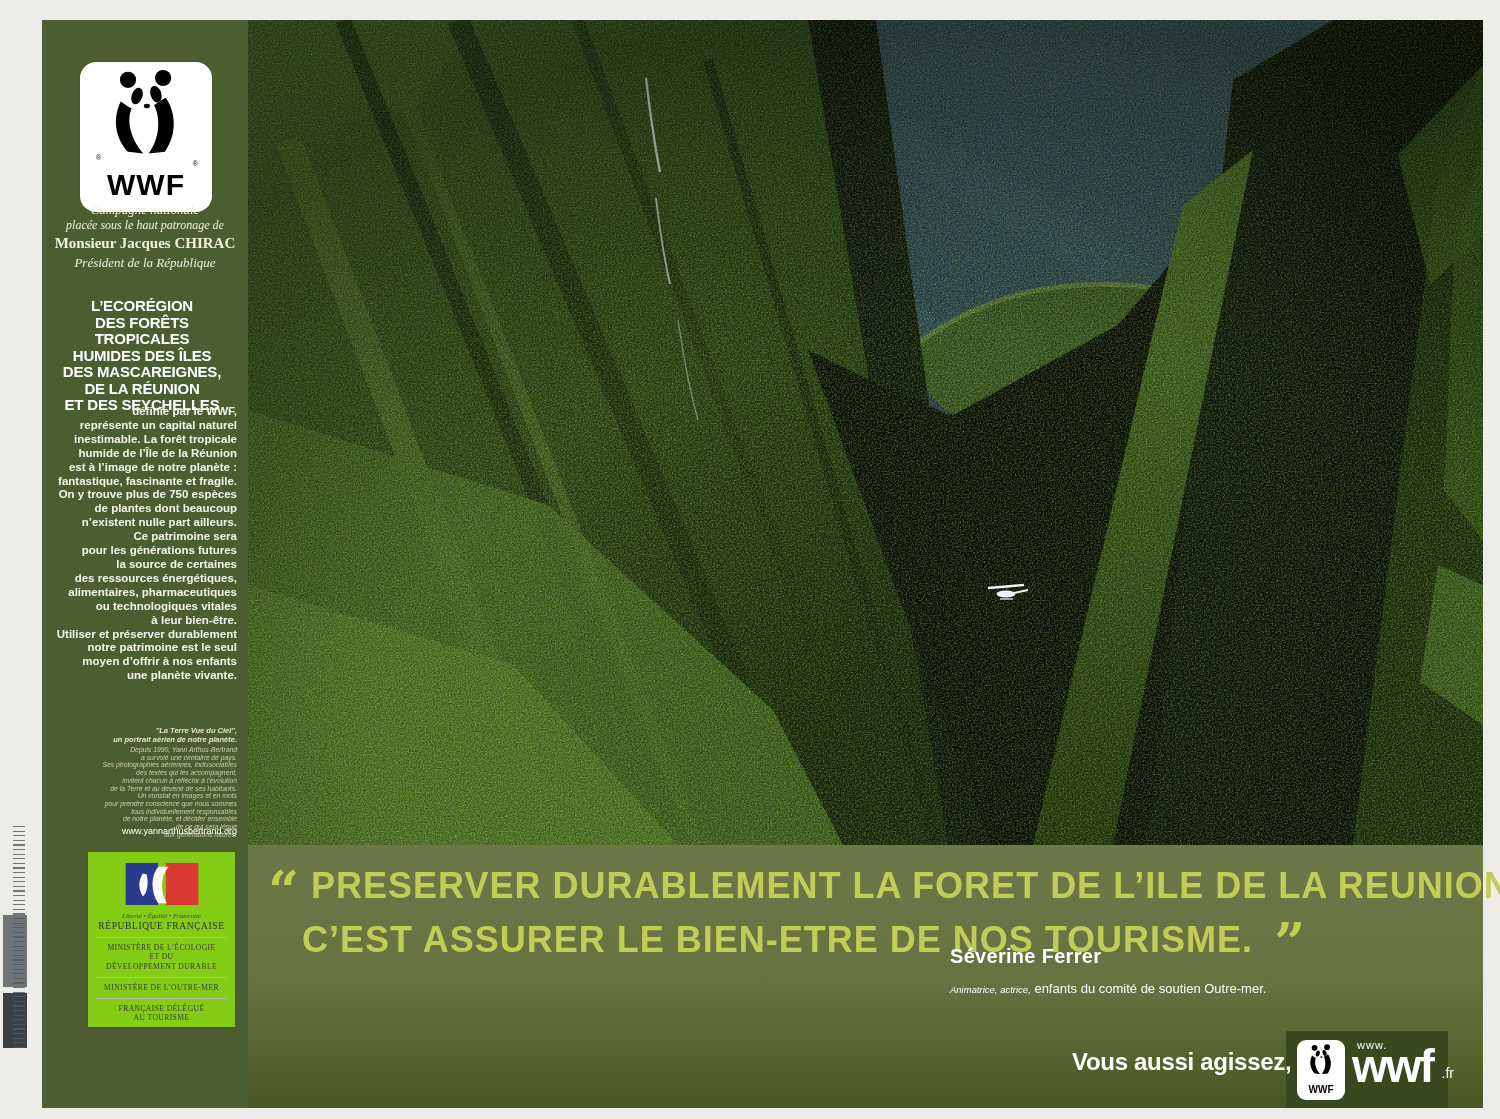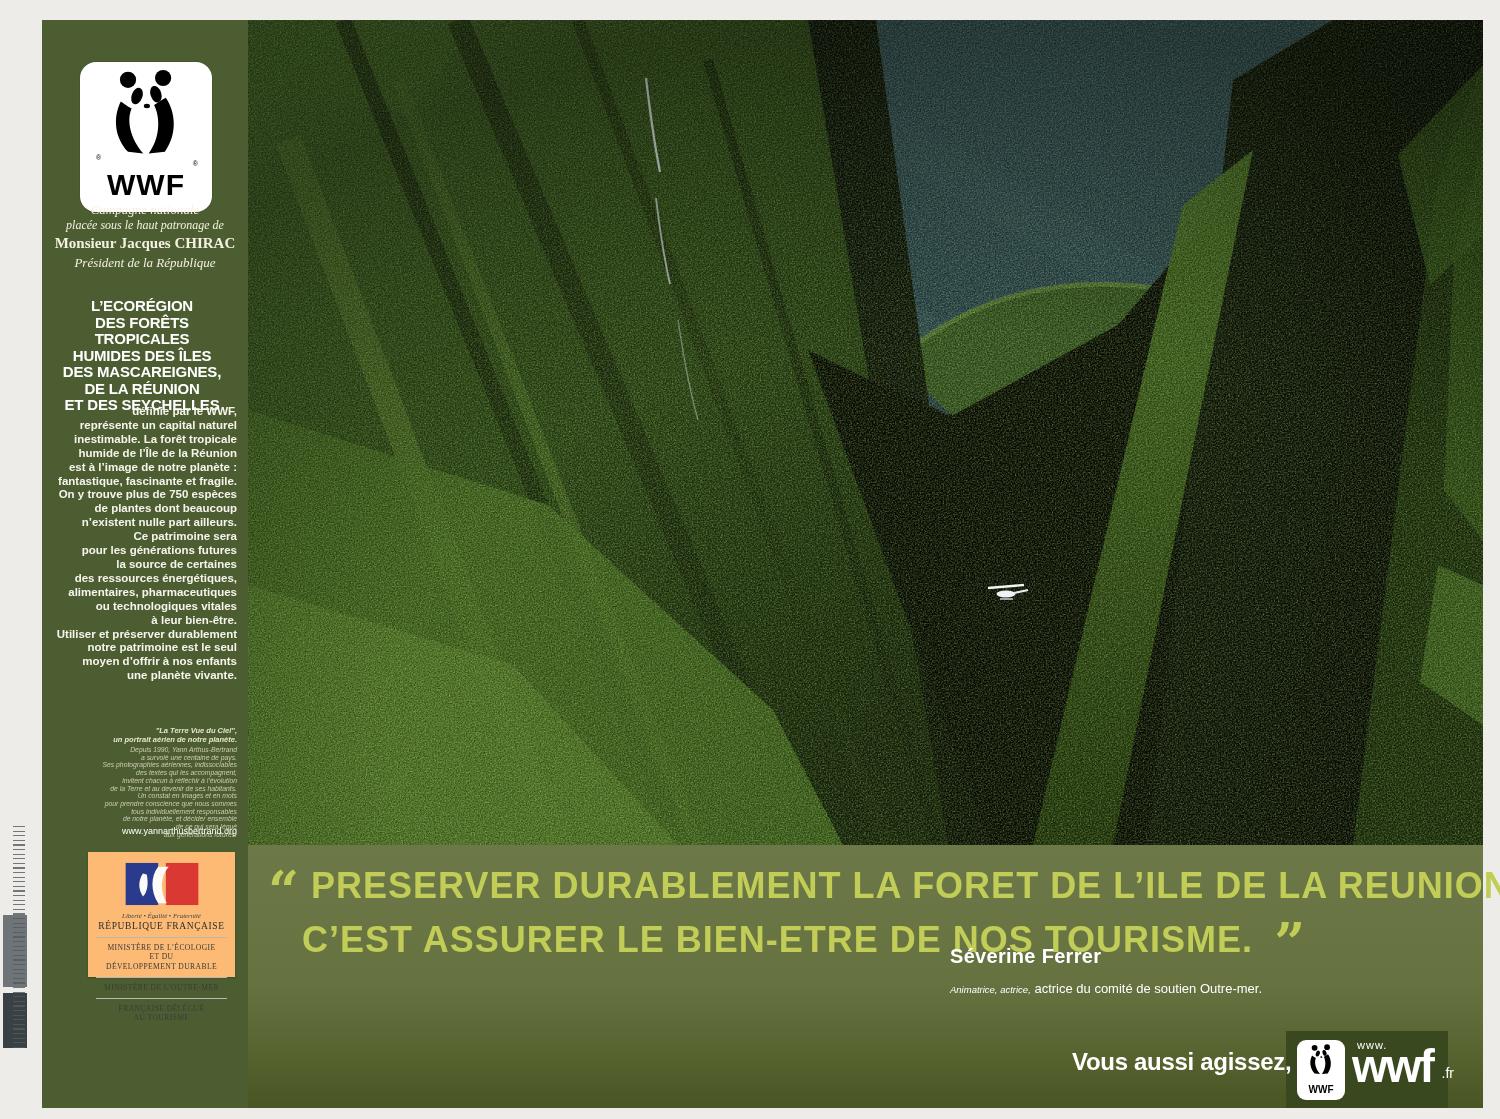--- a/index.html
+++ b/index.html
@@ -32,21 +32,21 @@
   .bodytxt{position:absolute;right:11px;top:385px;width:192px;text-align:right;color:#f6f4ec;
     font-weight:bold;font-size:11.5px;line-height:13.9px;}
   .caption{position:absolute;right:11px;top:659px;width:190px;text-align:right;color:#fff;
     font-weight:bold;font-size:10.5px;line-height:12.5px;}
   .credit-title{position:absolute;right:11px;top:706px;width:190px;text-align:right;color:#e9e5cf;
     font-weight:bold;font-style:italic;font-size:7.5px;line-height:9px;}
   .credit-body{position:absolute;right:11px;top:726px;width:190px;text-align:right;color:#d9d5bd;
     font-style:italic;font-size:6.8px;line-height:7.7px;opacity:.92;}
   .credit-url{position:absolute;right:11px;top:806px;width:190px;text-align:right;color:#fff;
     font-weight:normal;font-size:9px;}
-  .gov{position:absolute;left:46px;top:832px;width:147px;height:125px;background:#fdba74;
+  .gov{position:absolute;left:46px;top:832px;width:147px;height:175px;background:#84cc16;
     box-shadow:0 1px 2px rgba(0,0,0,.25);text-align:center;
     font-family:"Liberation Serif",serif;color:#2d2d2d;}
   .gov svg{margin-top:10px;}
   .gov .motto{font-style:italic;font-size:6.8px;color:#444;margin-top:2px;}
   .gov .rep{font-size:9.5px;letter-spacing:.6px;margin-top:2px;font-variant:small-caps;}
   .gov hr{border:none;border-top:1px solid #b9b9b4;margin:6px 8px 5px 8px;}
   .gov .min{font-size:7.6px;line-height:9.3px;letter-spacing:.4px;color:#3b3b3b;}
   
   .photo{position:absolute;left:248px;top:20px;width:1235px;height:825px;}
   .photo svg{display:block;}
@@ -274,21 +274,21 @@
       <div class="q2">
         <span>C’EST ASSURER LE BIEN-ETRE DE NOS TOURISME.</span>
         <span class="qmark close">”</span>
       </div>
     </div>
 
     <div class="author">
       <div class="name">Séverine Ferrer</div>
       <div class="roleline">
         <span class="roles">Animatrice, actrice,</span>
-        <span> actrice du comité de soutien Outre-mer.</span>
+        <span> enfants du comité de soutien Outre-mer.</span>
       </div>
     </div>
 
     <div class="cta">Vous aussi agissez,</div>
 
     <div class="badge">
       <svg width="32" height="34" viewBox="0 0 100 100">
         <circle cx="30" cy="12" r="9" fill="#000"></circle>
         <circle cx="69" cy="10" r="9" fill="#000"></circle>
         <ellipse cx="40" cy="30" rx="6" ry="9.5" fill="#000" transform="rotate(20 40 30)"></ellipse>

